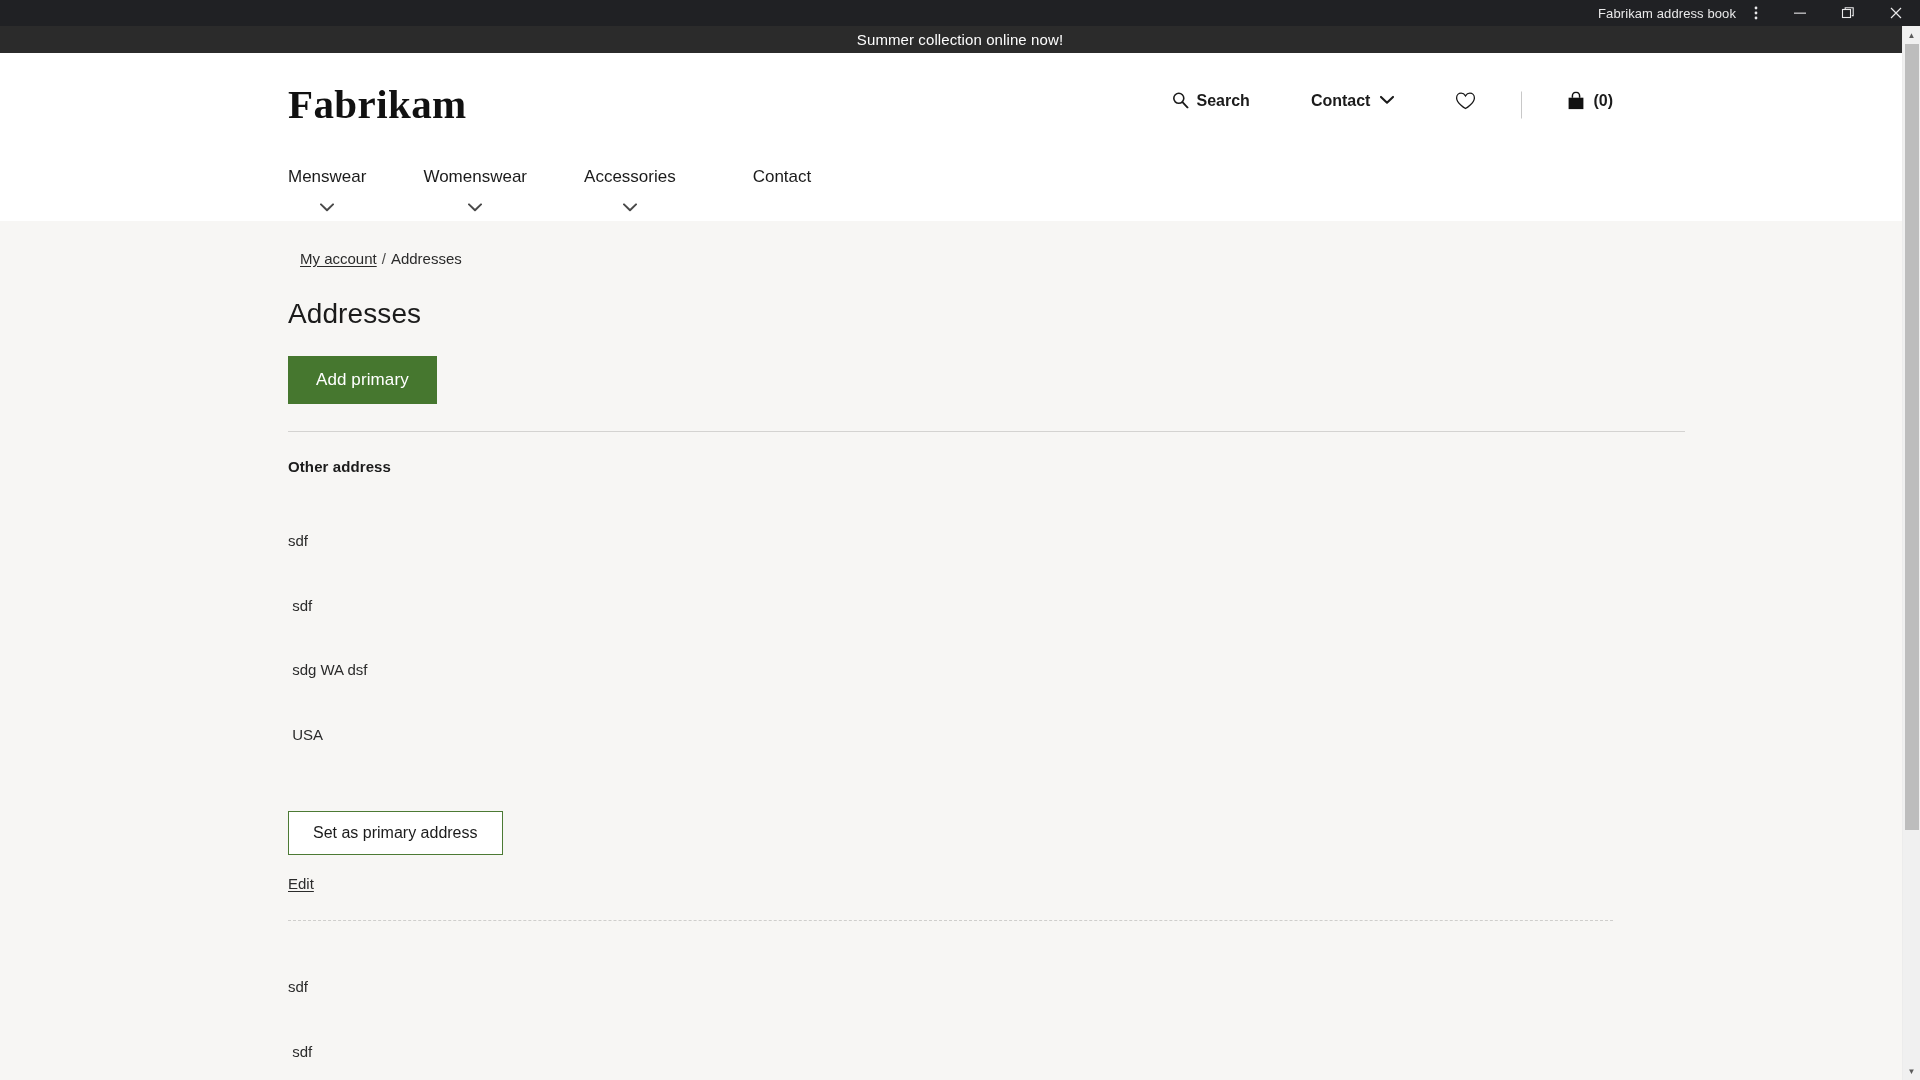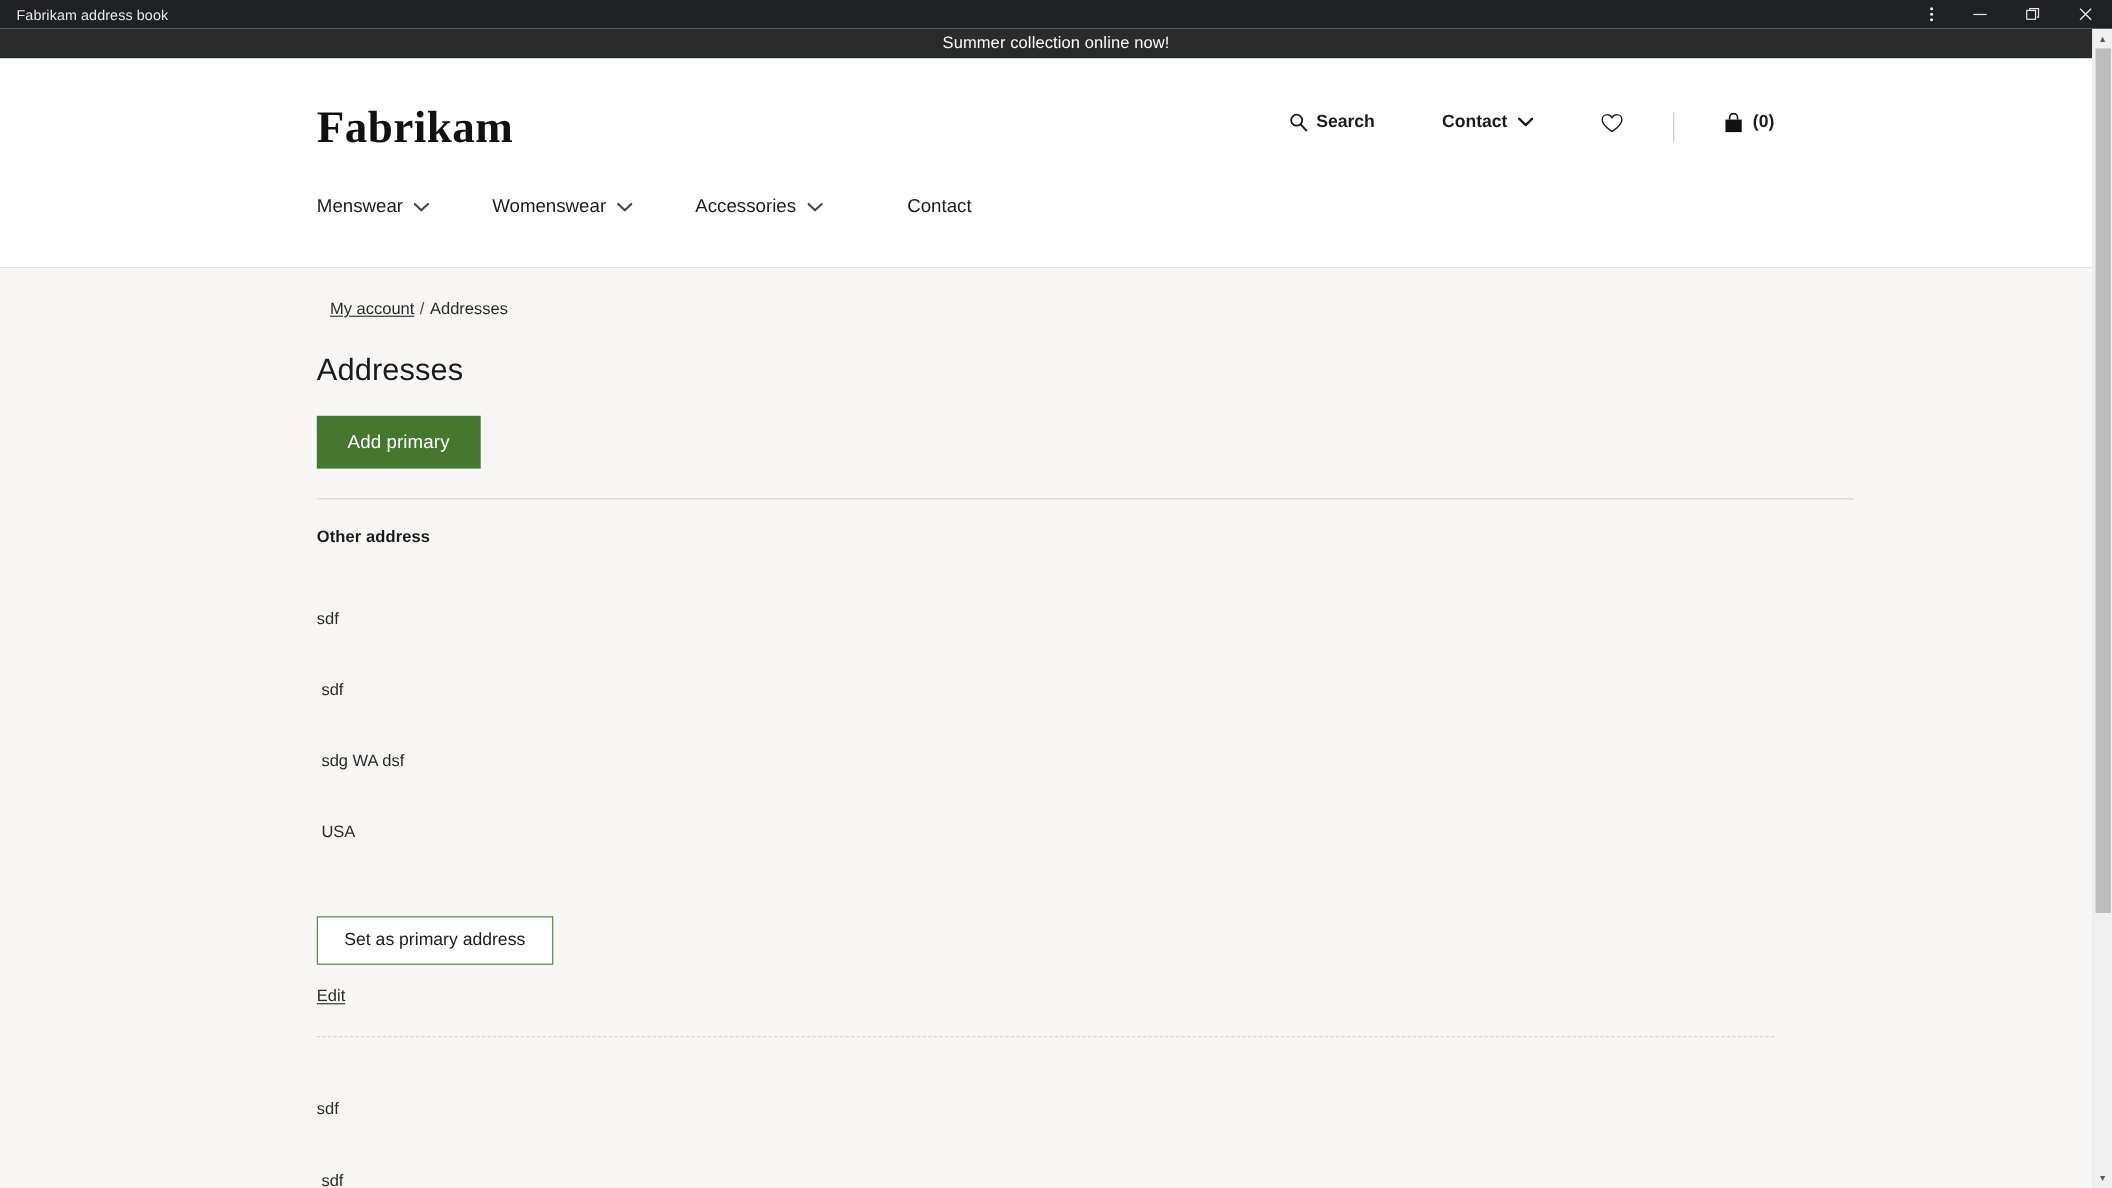--- a/index.html
+++ b/index.html
@@ -24,24 +24,24 @@
     width: 1920px;
     height: 1080px;
     overflow: hidden;
   }
 
   .titlebar {
     height: 26px;
     background: #202124;
     display: flex;
     align-items: center;
-    justify-content: space-between;
+    justify-content: flex-end;
     color: #e8e8e8;
     font-size: 13px;
-    padding-left: 15px;
+    padding-left: 32px;
     position: relative;
     z-index: 30;
   }
   .titlebar-title {
     font-size: 13px;
     letter-spacing: .1px;
     white-space: nowrap;
     color: #e9e9ea;
   }
   .win-controls { display: flex; align-items: stretch; height: 26px; }
@@ -74,21 +74,21 @@
     font-size: 15px;
     display: flex;
     align-items: center;
     justify-content: center;
     letter-spacing: .1px;
   }
 
   
   .site-header {
     background: #ffffff;
-    padding: 11px;
+    padding: 0;
   }
   .header-inner {
     width: 1450px;
     margin: 0 auto;
     padding: 0 0 0 0;
     position: relative;
     height: 103px;
     display: flex;
     align-items: center;
   }
@@ -144,20 +144,21 @@
   }
   .nav-item {
     display: flex;
     align-items: center;
     gap: 10px;
     font-size: 17px;
     color: #1b1b1b;
     margin-right: 57px;
     padding-top: 11px;
     white-space: nowrap;
+    flex-direction: column;
   }
   .nav-item.contact { margin-left: 20px; }
 
   
   .page-body {
     background: #f7f6f4;
     min-height: 600px;
   }
   .content {
     width: 1450px;

